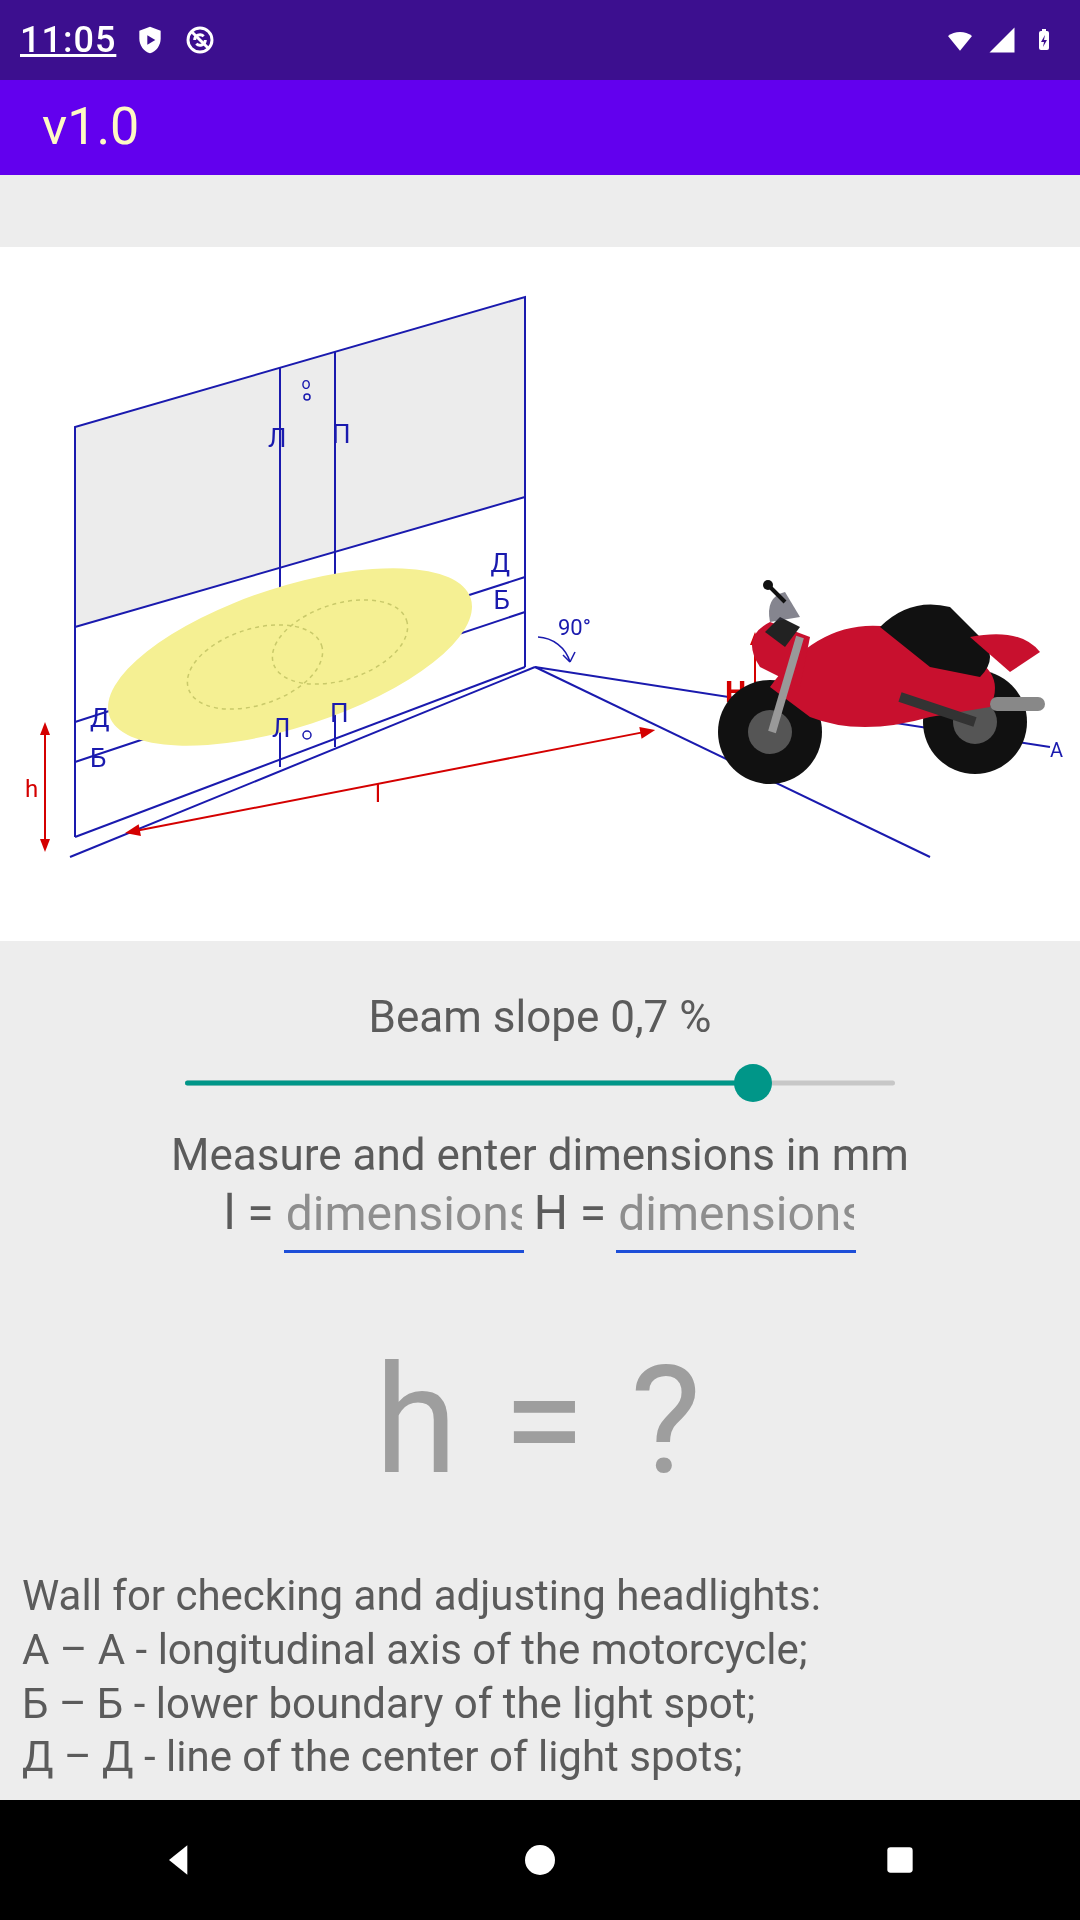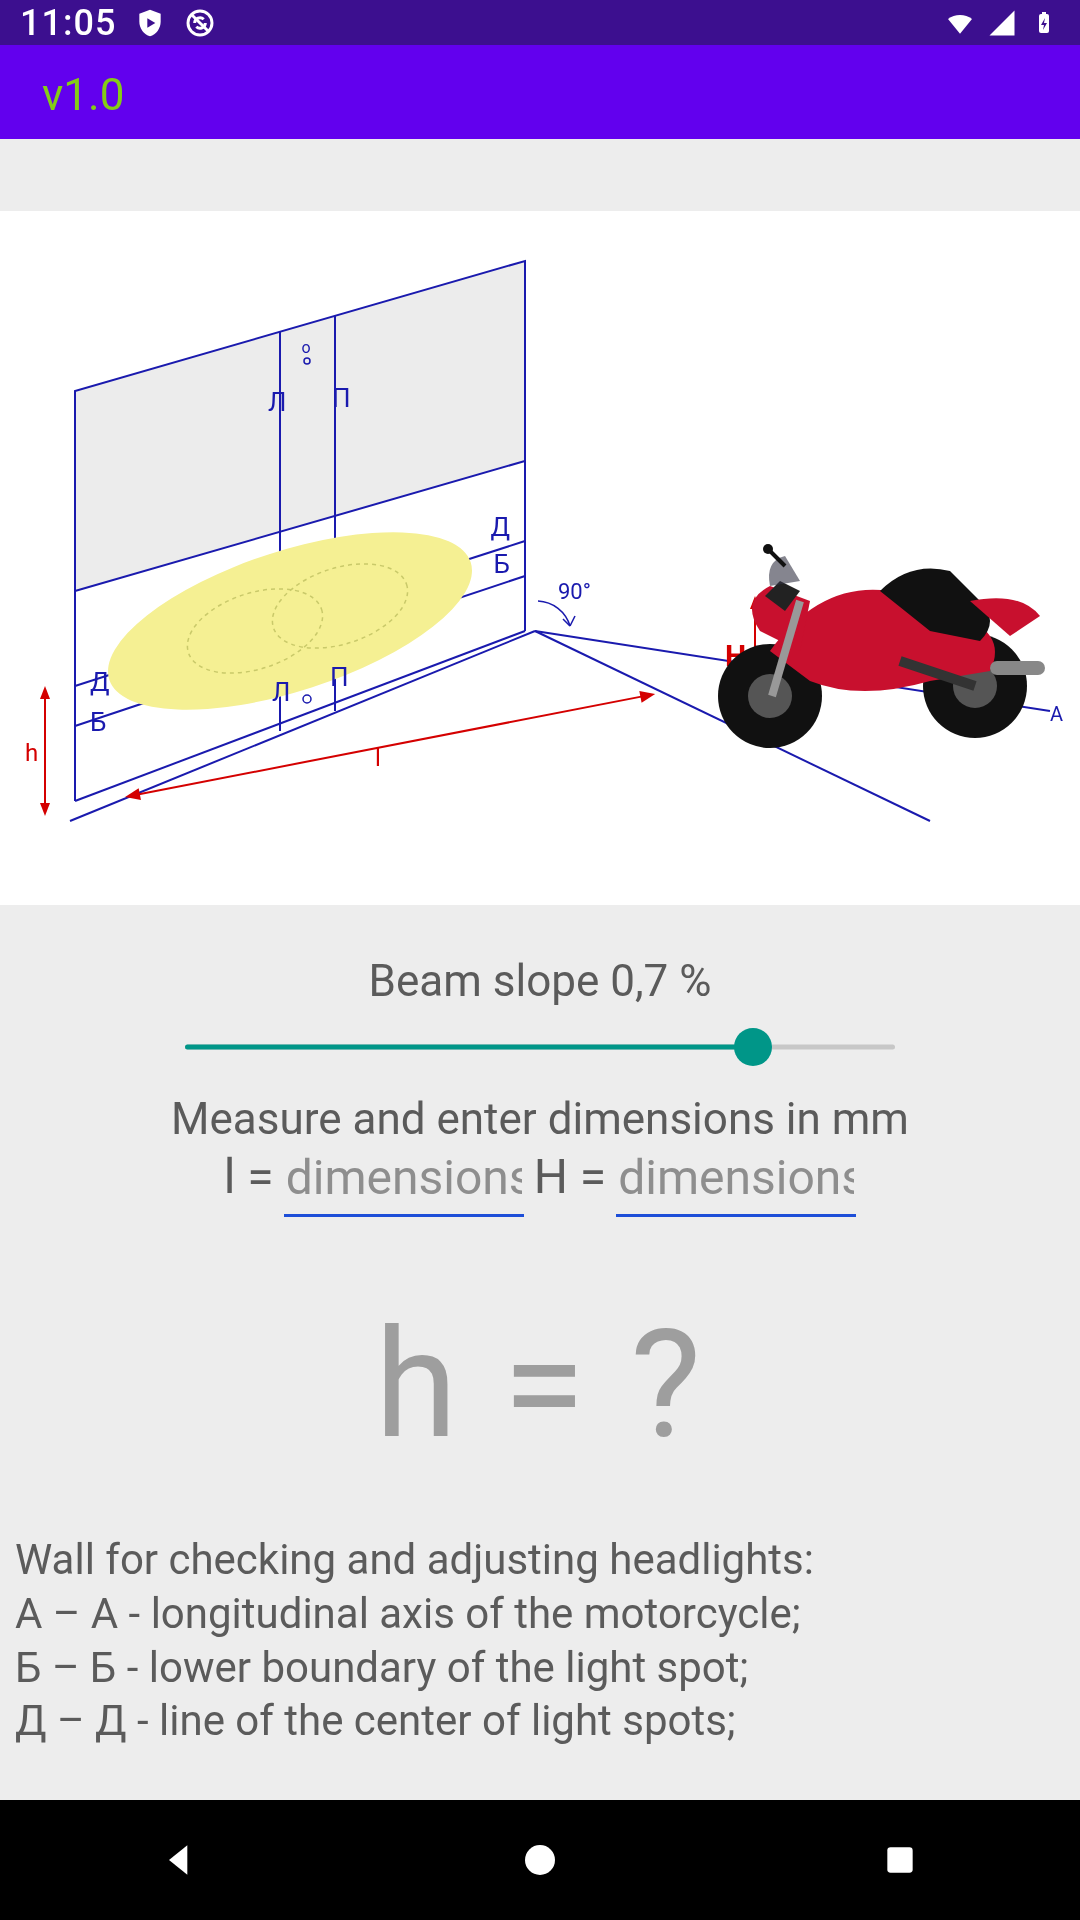--- a/index.html
+++ b/index.html
@@ -1,42 +1,42 @@
 <!DOCTYPE html>
 <html><head>
 <meta charset="utf-8">
 <style>
   * { box-sizing: border-box; margin: 0; padding: 0; }
   html, body { width: 1080px; height: 1920px; font-family: Roboto, "Helvetica Neue", Arial, sans-serif; background: #EDEDED; overflow: hidden; color: #333; }
-  .status-bar { height: 45px; background: #3C0F8F; display: flex; align-items: center; justify-content: space-between; padding: 0 20px; color: #fff; }
+  .status-bar { height: 80px; background: #3C0F8F; display: flex; align-items: center; justify-content: space-between; padding: 0 20px; color: #fff; text-decoration: underline; }
   .status-left { display: flex; align-items: center; gap: 18px; }
   .status-time { font-size: 36px; font-weight: 500; letter-spacing: 1px; }
   .status-icon { width: 32px; height: 32px; display: inline-flex; align-items: center; justify-content: center; }
   .status-right { display: flex; align-items: center; gap: 10px; }
   .app-bar { background: #6200EE; padding: 14px 42px 18px 42px; }
   .app-title { color: #fff; font-size: 52px; font-weight: 500; line-height: 1.15; }
-  .app-version { color: #84cc16; font-size: 44px; margin-top: 10px; }
+  .app-version { color: #fef9c3; font-size: 52px; margin-top: 2px; }
   .content { background: #EDEDED; }
   .gap { height: 72px; background: #EDEDED; }
   .diagram-wrap { background: #fff; padding: 20px 10px 30px 10px; }
   .diagram { width: 100%; height: 640px; }
   .center-col { padding: 50px 40px 0 40px; text-align: center; }
   .beam-label { font-size: 44px; color: #5B5B5B; }
   .slider-row { display: flex; align-items: center; justify-content: center; margin-top: 18px; margin-bottom: 24px; }
   .slider { position: relative; width: 710px; height: 44px; }
   .slider-track-bg { position: absolute; left: 0; right: 0; top: 50%; height: 5px; background: #C7C7C7; border-radius: 3px; transform: translateY(-50%); }
   .slider-track-fill { position: absolute; left: 0; top: 50%; height: 5px; background: #009688; border-radius: 3px; transform: translateY(-50%); width: 80%; }
   .slider-thumb { position: absolute; top: 50%; left: 80%; width: 38px; height: 38px; background: #009688; border-radius: 50%; transform: translate(-50%, -50%); }
   .instruction { font-size: 44px; color: #5B5B5B; }
   .inputs-row { display: flex; align-items: flex-end; justify-content: center; gap: 10px; font-size: 52px; color: #5B5B5B; }
   .label-eq { font-size: 48px; padding-bottom: 12px; }
   .text-input { width: 240px; border: none; border-bottom: 3px solid #1d4ed8; background: transparent; font-size: 48px; color: #999; padding: 4px 2px 8px 2px; font-family: inherit; outline: none; }
   .text-input::placeholder { color: #8E8E8E; }
   .result { font-size: 150px; color: #9E9E9E; margin: 80px 0 60px; letter-spacing: 4px; font-weight: 400; }
-  .legend { text-align: left; padding: 0 15px; font-size: 42px; color: #5B5B5B; line-height: 1.28; }
+  .legend { text-align: left; padding: 0 22px; font-size: 42px; color: #5B5B5B; line-height: 1.28; }
   .legend-line { white-space: nowrap; overflow: hidden; }
   .nav-bar { position: fixed; bottom: 0; left: 0; right: 0; height: 120px; background: #000; display: flex; align-items: center; justify-content: space-around; }
   .nav-btn { width: 60px; height: 60px; display: flex; align-items: center; justify-content: center; } 
 </style>
 </head>
 <body>
 
 <div class="status-bar">
   <div class="status-left">
     <span class="status-time">11:05</span>

